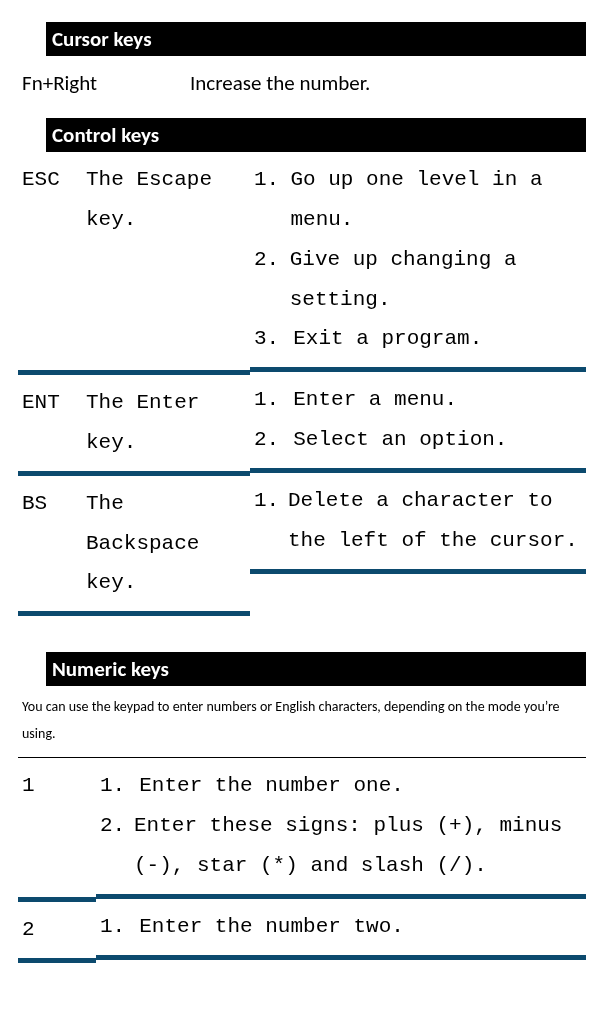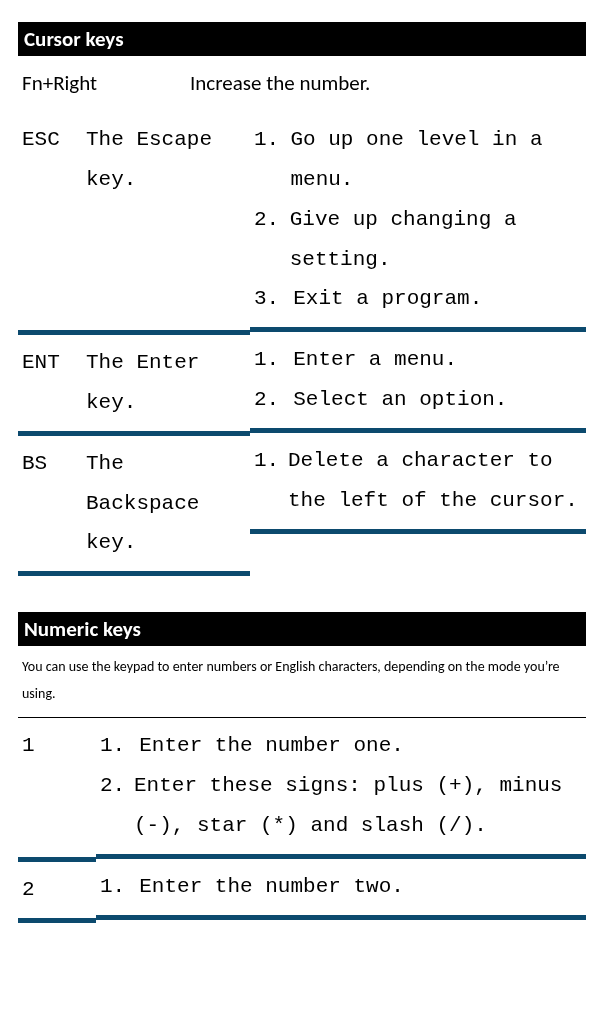--- a/index.html
+++ b/index.html
@@ -13,20 +13,21 @@
   .page {
     padding: 16px 18px 0 18px;
   }
   .section-header {
     background: #000;
     color: #fff;
     font-weight: bold;
     font-size: 21px;
     padding: 4px 6px;
     margin-top: 6px;
+    margin-left: 28px;
   }
   table {
     width: 100%;
     border-collapse: collapse;
     font-size: 21px;
   }
   td {
     vertical-align: top;
     padding: 8px 4px;
     line-height: 1.9;
@@ -78,20 +79,21 @@
   <div class="section-header">Cursor keys</div>
   <table class="cursor-table">
     <tbody>
         <tr>
       <td class="key-col">Fn+Right</td>
       <td>Increase the number.</td>
     </tr>
   </tbody>
     </table>
 
+  <div class="section-header">Control keys</div>
   <table class="control-table">
 
     <tbody>
         <tr class="bordered">
       <td class="key-col">ESC</td>
       <td class="desc-col">The Escape key.</td>
       <td class="ol-cell">
         <div class="ol-row">
               <span class="ol-num">1.</span>
               <span>Go up one level in a menu.</span>

